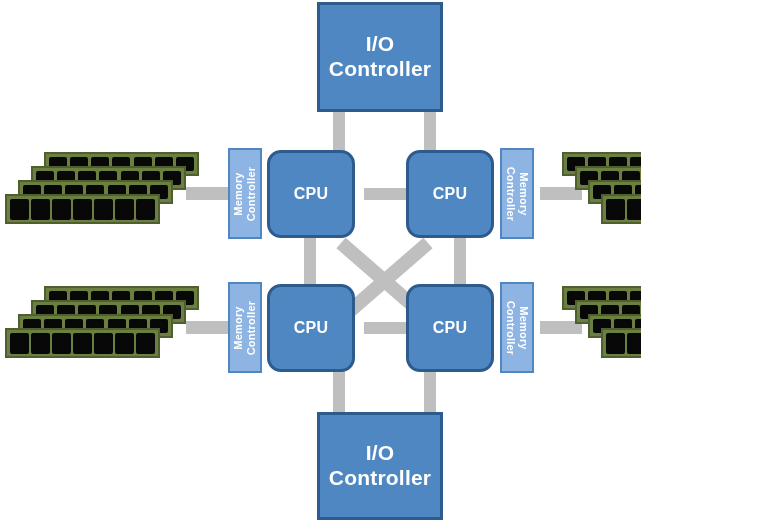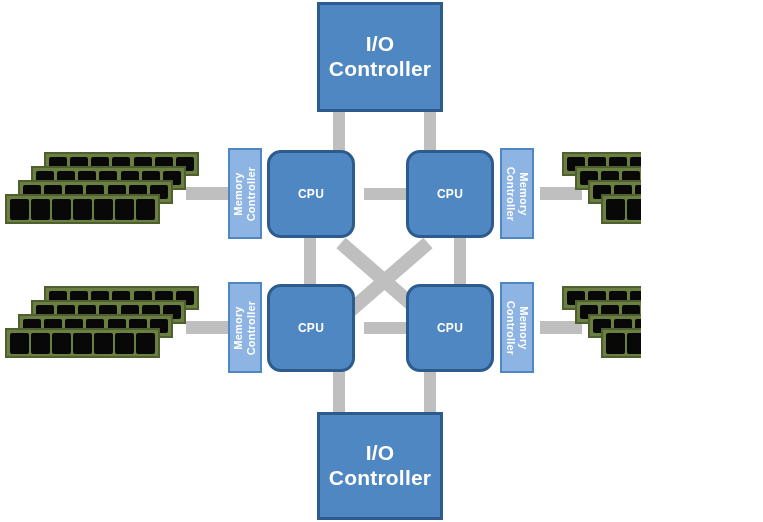--- a/index.html
+++ b/index.html
@@ -52,21 +52,21 @@
   .cpu-box {
     position: absolute;
     box-sizing: border-box;
     background: #4f87c2;
     border: 3px solid #2d5b8e;
     border-radius: 14px;
     color: #ffffff;
     display: flex;
     align-items: center;
     justify-content: center;
-    font-size: 12px;
+    font-size: 16px;
     font-weight: bold;
     letter-spacing: 0.3px;
   }
 
   
   .mc-box {
     position: absolute;
     box-sizing: border-box;
     background: #8eb4e3;
     border: 2px solid #4f87c2;

